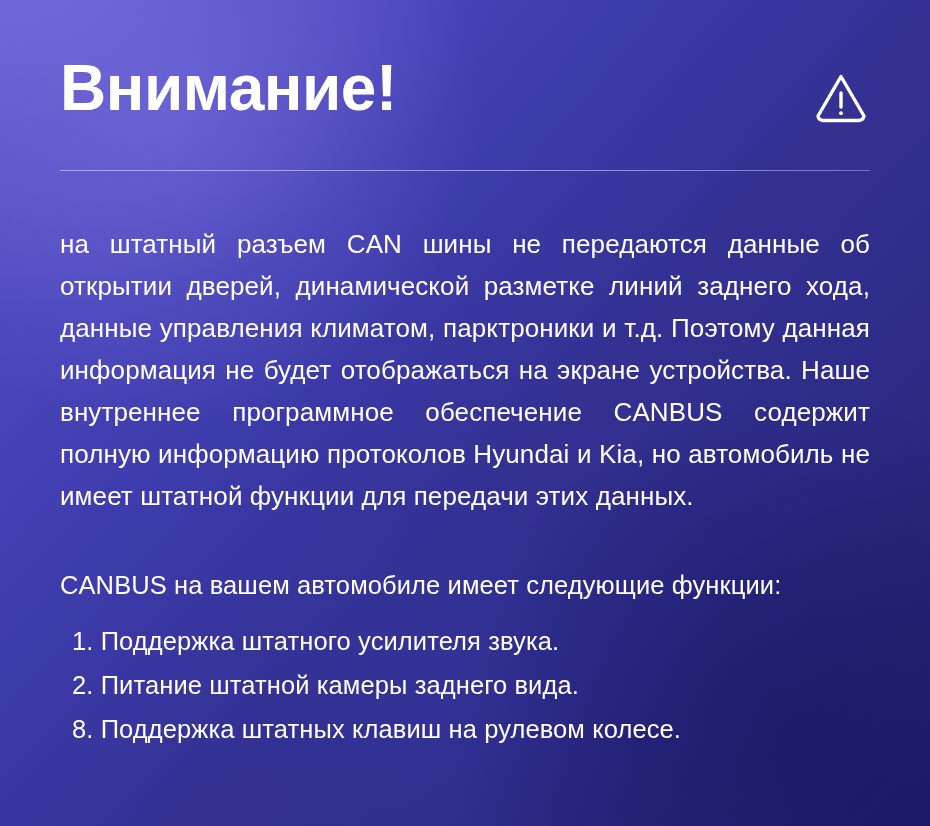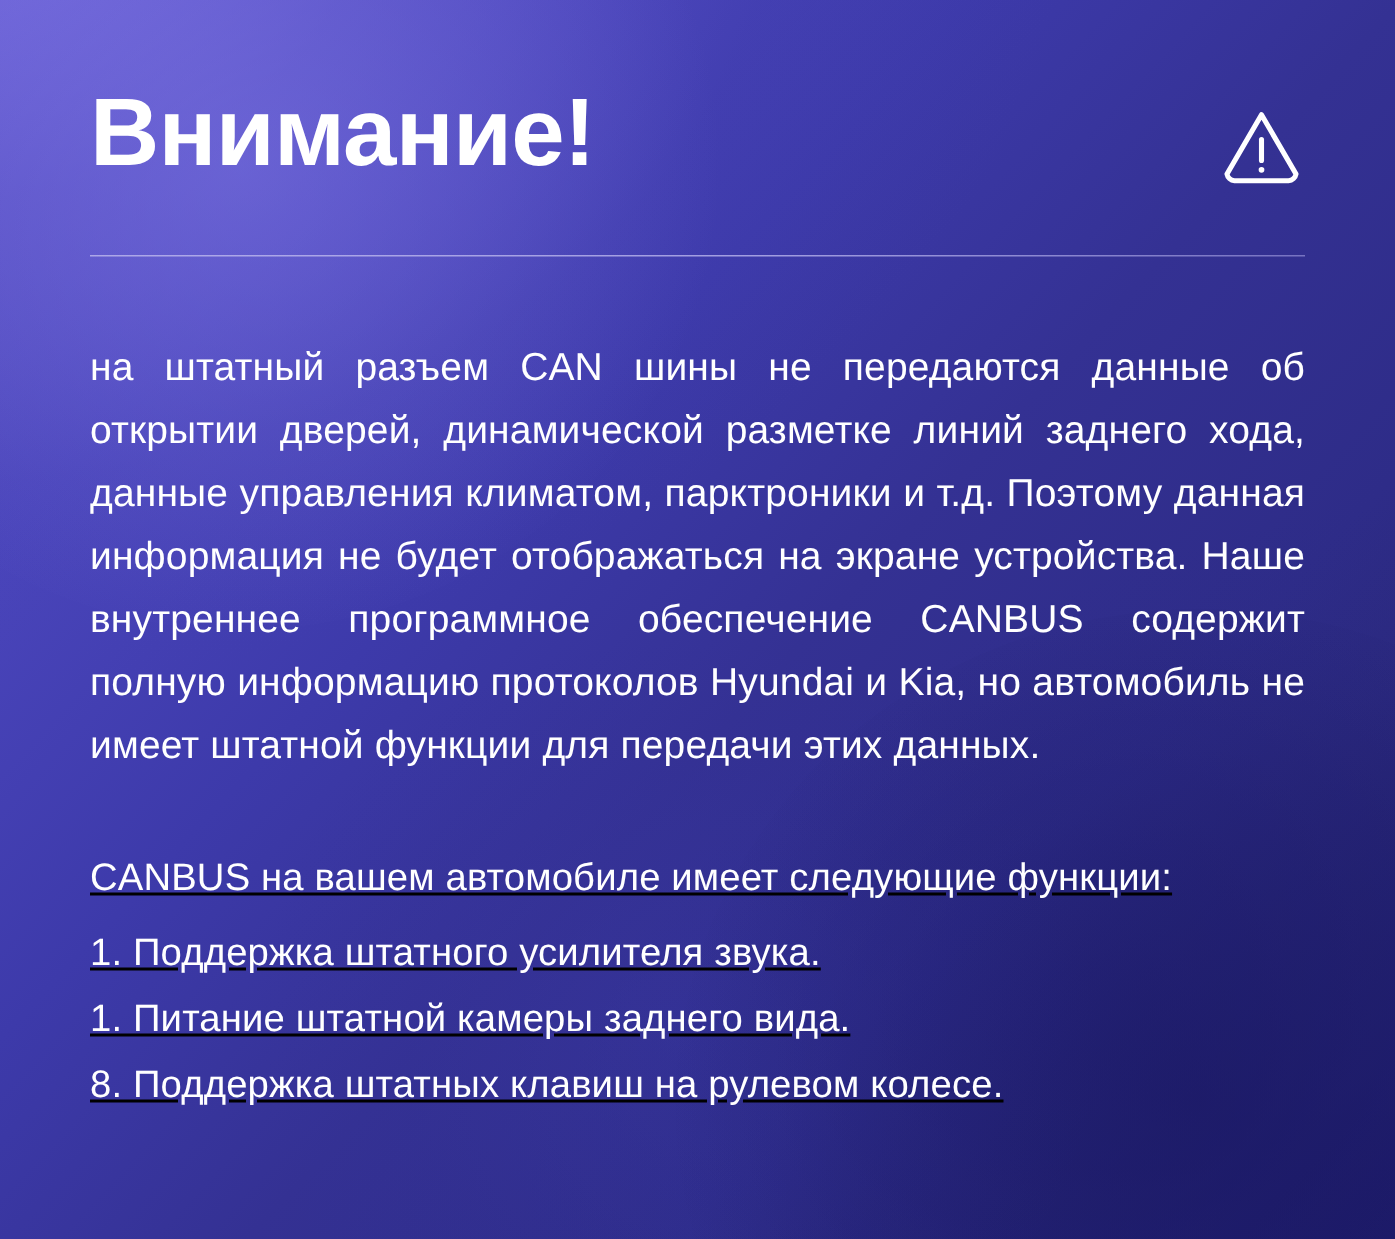--- a/index.html
+++ b/index.html
@@ -104,33 +104,32 @@
     font-size: 26px;
     line-height: 42px;
     text-align: justify;
     text-align-last: left;
     font-weight: 400;
     letter-spacing: 0.1px;
   }
 
   .list-block {
     margin-top: 46px;
-    text-decoration: underline;
   }
   .list-intro {
     margin: 0 0 6px 0;
     color: #ffffff;
     font-size: 25.5px;
     line-height: 44px;
     font-weight: 400;
     letter-spacing: 0.1px;
   }
   .numbered-list {
     list-style: none;
-    margin: 0;
+    margin: 12px;
     padding: 0;
   }
   .numbered-list li {
     color: #ffffff;
     font-size: 25.5px;
     line-height: 44px;
     font-weight: 400;
     letter-spacing: 0.1px;
   }
 </style>
@@ -161,19 +160,19 @@
 
     <div class="body-block">
       <p class="paragraph">на штатный разъем CAN шины не передаются данные об открытии дверей, динамической разметке линий заднего хода, данные управления климатом, парктроники и т.д. Поэтому данная информация не будет отображаться на экране устройства. Наше внутреннее программное обеспечение CANBUS содержит полную информацию протоколов Hyundai и Kia, но автомобиль не имеет штатной функции для передачи этих данных.</p>
     </div>
 
     <div class="list-block">
       <p class="list-intro">CANBUS на вашем автомобиле имеет следующие функции:</p>
 
       <ul class="numbered-list">
         <li>1. Поддержка штатного усилителя звука.</li>
-        <li>1. Питание штатной камеры заднего вида.</li>
+        <li>2. Питание штатной камеры заднего вида.</li>
         <li>8. Поддержка штатных клавиш на рулевом колесе.</li>
       </ul>
     </div>
 
   </div>
 </div>
 
 </body></html>

